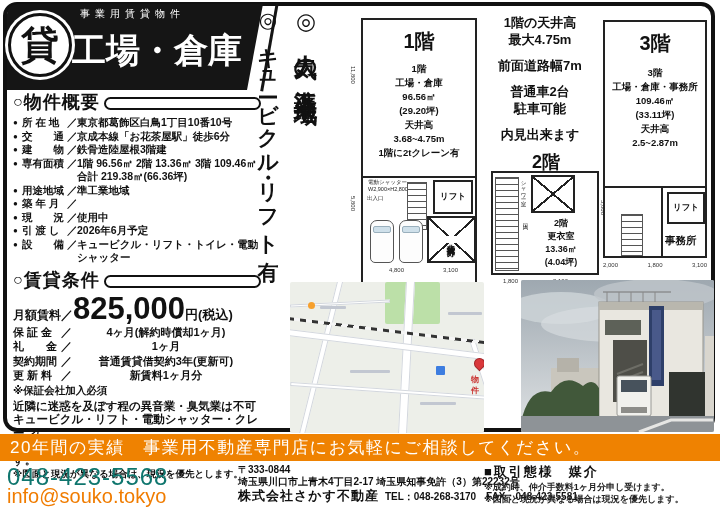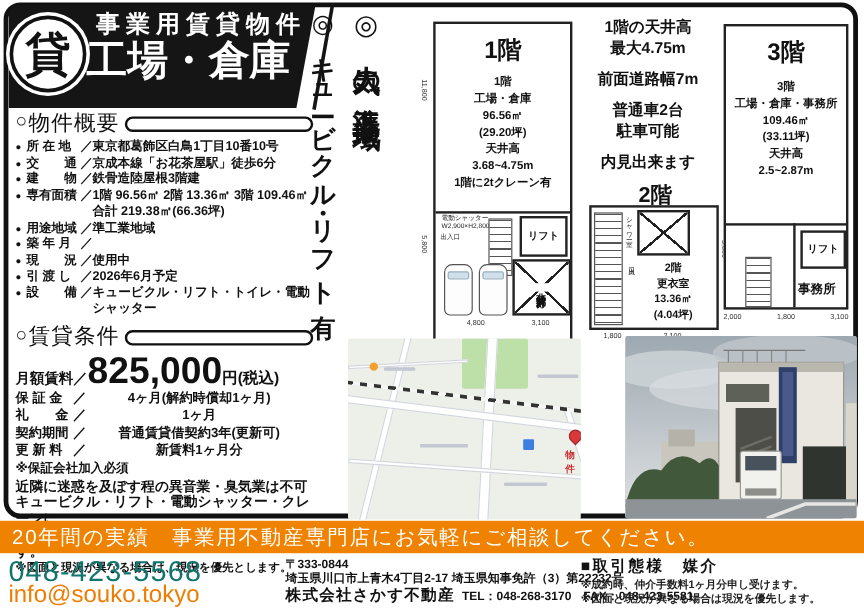--- a/index.html
+++ b/index.html
@@ -8,31 +8,31 @@
   .abs { position:absolute; }
   #page { position:relative; width:720px; height:508px; background:#fff; }
 
   
   #frame { left:3px; top:2px; width:712px; height:430px; border:4px solid #111; border-radius:14px; background:#fff; }
 
   
   #banner { left:7px; top:4px; width:256px; height:86px; background:#151515;
     clip-path:polygon(0 0,100% 0,calc(100% - 16px) 100%,0 100%); border-top-left-radius:10px; }
   #banner-slash { left:268px; top:2px; width:2.5px; height:90px; background:#151515; transform:rotate(10deg); }
-  .banner-top { left:80px; top:7px; font-size:20px; font-weight:700; color:#fff; letter-spacing:5px; white-space:nowrap; }
+  .banner-top { left:80px; top:7px; font-size:10px; font-weight:400; color:#fff; letter-spacing:5px; white-space:nowrap; }
   .banner-title { left:72px; top:28px; font-size:34px; font-weight:900; color:#fff; letter-spacing:0px; white-space:nowrap; }
   #logo { left:8px; top:13px; width:64px; height:64px; border-radius:50%; background:#fff;
     border:3px solid #111; box-shadow:0 0 0 3px #fff; display:flex; align-items:center; justify-content:center; }
   #logo span { font-size:38px; font-weight:900; color:#111; }
 
   
   #left-panel { left:13px; top:90px; width:248px; }
   .sec-head { display:flex; align-items:center; margin-bottom:2px; }
   .sec-circle { font-size:16px; font-weight:700; margin-right:1px; }
-  .sec-title { font-size:18px; font-weight:400; letter-spacing:1px; white-space:nowrap; }
+  .sec-title { font-size:18px; font-weight:700; letter-spacing:1px; white-space:nowrap; }
   .sec-pill { flex:1; height:13px; border:2px solid #111; border-radius:9px; margin-left:4px; margin-top:3px; }
   .spec-row { display:flex; font-size:10.5px; line-height:13.5px; font-weight:700; }
   .bullet { width:9px; font-size:8px; line-height:13.5px; }
   .spec-label { width:45px; white-space:pre; }
   .slash { width:10px; }
   .spec-value { flex:1; font-weight:600; white-space:pre-line; }
   .rent-big { display:flex; align-items:baseline; margin:1px 0 1px 0; }
   .rent-big-label { font-size:12px; font-weight:800; }
   .rent-amount { font-size:31px; font-weight:900; letter-spacing:0px; line-height:30px; }
   .rent-unit { font-size:13px; font-weight:800; }

